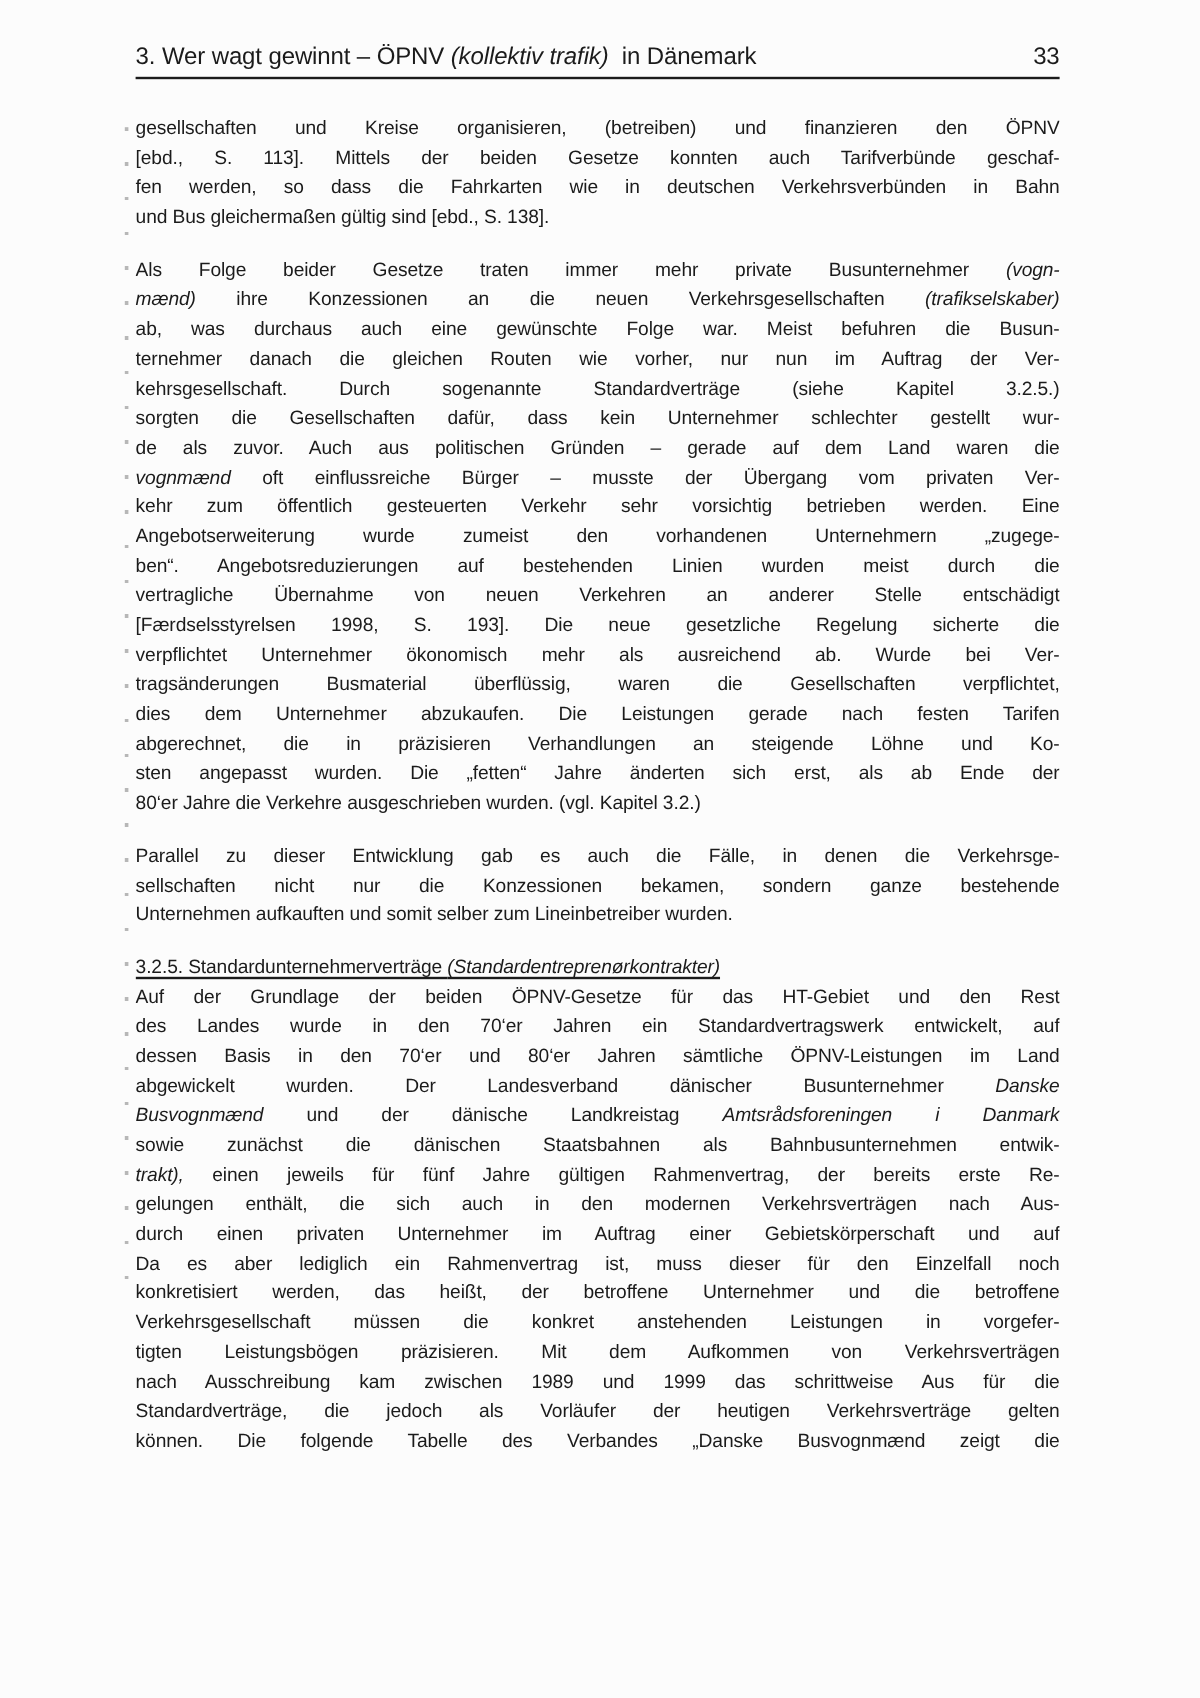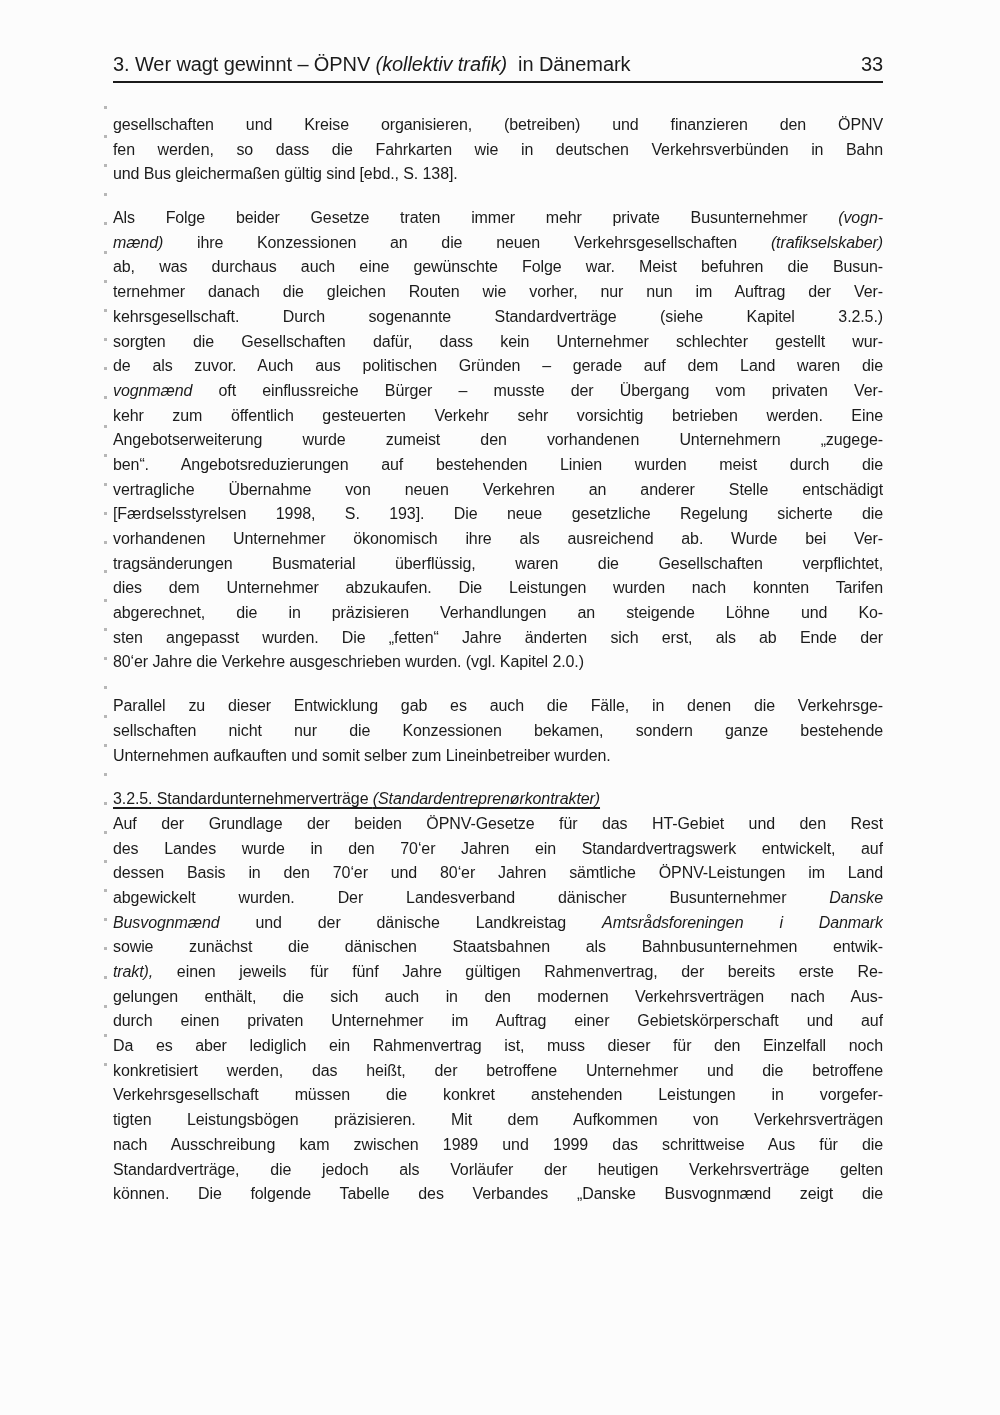--- a/index.html
+++ b/index.html
@@ -26,21 +26,21 @@
     left:104px;top:106px;
     width:3px;height:960px;
     background:repeating-linear-gradient(
       to bottom,
       rgba(70,70,70,0.38) 0px, rgba(70,70,70,0.38) 3px,
       rgba(0,0,0,0) 3px, rgba(0,0,0,0) 29px);
     pointer-events:none;
   }
   .sheet{
     position:absolute;
-    left:113px;top:52px;
+    left:113px;top:35px;
     width:770px;
   }
   .page-header{
     display:flex;
     justify-content:space-between;
     align-items:baseline;
     font-size:20px;
     line-height:24px;
     letter-spacing:-0.1px;
     padding-bottom:5px;
@@ -79,43 +79,44 @@
 <div class="page">
   <div class="scan-edge"></div>
   <div class="sheet">
     <div class="page-header">
       <span>3. Wer wagt gewinnt – ÖPNV <span class="it">(kollektiv trafik)</span>&nbsp; in Dänemark</span>
       <span>33</span>
     </div>
     <div class="content">
         <div class="para">
           <div class="line">gesellschaften und Kreise organisieren, (betreiben) und finanzieren den ÖPNV</div>
+          <div class="line">[ebd., S. 113]. Mittels der beiden Gesetze konnten auch Tarifverbünde geschaf-</div>
           <div class="line">fen werden, so dass die Fahrkarten wie in deutschen Verkehrsverbünden in Bahn</div>
           <div class="line last">und Bus gleichermaßen gültig sind [ebd., S. 138].</div>
         </div>
         <div class="para">
           <div class="line">Als Folge beider Gesetze traten immer mehr private Busunternehmer <span class="it">(vogn-</span></div>
           <div class="line"><span class="it">mænd)</span> ihre Konzessionen an die neuen Verkehrsgesellschaften <span class="it">(trafikselskaber)</span></div>
           <div class="line">ab, was durchaus auch eine gewünschte Folge war. Meist befuhren die Busun-</div>
           <div class="line">ternehmer danach die gleichen Routen wie vorher, nur nun im Auftrag der Ver-</div>
           <div class="line">kehrsgesellschaft. Durch sogenannte Standardverträge (siehe Kapitel 3.2.5.)</div>
           <div class="line">sorgten die Gesellschaften dafür, dass kein Unternehmer schlechter gestellt wur-</div>
           <div class="line">de als zuvor. Auch aus politischen Gründen – gerade auf dem Land waren die</div>
           <div class="line"><span class="it">vognmænd</span> oft einflussreiche Bürger – musste der Übergang vom privaten Ver-</div>
           <div class="line">kehr zum öffentlich gesteuerten Verkehr sehr vorsichtig betrieben werden. Eine</div>
           <div class="line">Angebotserweiterung wurde zumeist den vorhandenen Unternehmern „zugege-</div>
           <div class="line">ben“. Angebotsreduzierungen auf bestehenden Linien wurden meist durch die</div>
           <div class="line">vertragliche Übernahme von neuen Verkehren an anderer Stelle entschädigt</div>
           <div class="line">[Færdselsstyrelsen 1998, S. 193]. Die neue gesetzliche Regelung sicherte die</div>
-          <div class="line">vorhandenen Unternehmer ökonomisch ihre als ausreichend ab. Wurde bei Ver-</div>
+          <div class="line">verpflichtet Unternehmer ökonomisch mehr als ausreichend ab. Wurde bei Ver-</div>
           <div class="line">tragsänderungen Busmaterial überflüssig, waren die Gesellschaften verpflichtet,</div>
-          <div class="line">dies dem Unternehmer abzukaufen. Die Leistungen wurden nach konnten Tarifen</div>
+          <div class="line">dies dem Unternehmer abzukaufen. Die Leistungen gerade nach festen Tarifen</div>
           <div class="line">abgerechnet, die in präzisieren Verhandlungen an steigende Löhne und Ko-</div>
           <div class="line">sten angepasst wurden. Die „fetten“ Jahre änderten sich erst, als ab Ende der</div>
-          <div class="line last">80‘er Jahre die Verkehre ausgeschrieben wurden. (vgl. Kapitel 2.0.)</div>
+          <div class="line last">80‘er Jahre die Verkehre ausgeschrieben wurden. (vgl. Kapitel 3.2.)</div>
         </div>
         <div class="para">
           <div class="line">Parallel zu dieser Entwicklung gab es auch die Fälle, in denen die Verkehrsge-</div>
           <div class="line">sellschaften nicht nur die Konzessionen bekamen, sondern ganze bestehende</div>
           <div class="line last">Unternehmen aufkauften und somit selber zum Lineinbetreiber wurden.</div>
         </div>
         <div class="heading">
           <div class="line last">3.2.5. Standardunternehmerverträge <span class="it">(Standardentreprenørkontrakter)</span></div>
         </div>
         <div class="para">

